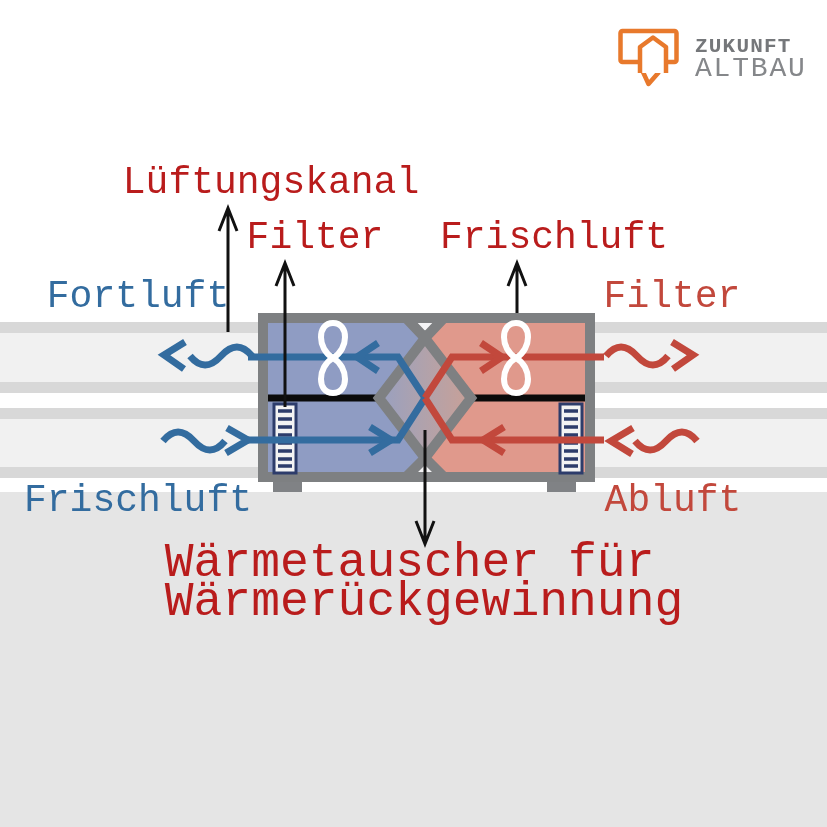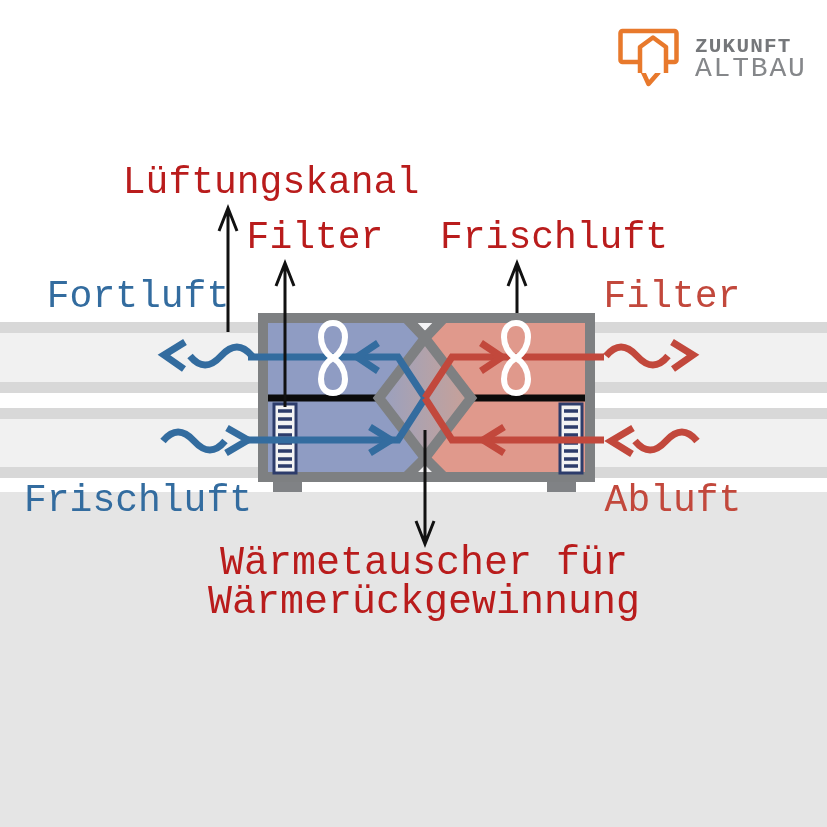--- a/index.html
+++ b/index.html
@@ -13,21 +13,21 @@
   .band-top{top:322px;height:71px;}
   .band-bottom{top:408px;height:70px;}
   .floor{position:absolute;left:0;top:492px;width:827px;height:335px;background:#e5e5e5;}
   
   .gfx{position:absolute;left:0;top:0;z-index:2;}
   
   .lbl{position:absolute;transform:translate(-50%,-50%);white-space:nowrap;
        font-size:38px;color:#b91c1c;z-index:3;letter-spacing:0px;}
   .lbl.blue{color:#336c9f;}
   .lbl.red{color:#c2483c;}
-  .hx-label{font-size:40px;line-height:39px;text-align:center;white-space:nowrap;}
+  .hx-label{font-size:48px;line-height:39px;text-align:left;white-space:nowrap;}
   
   .logo{position:absolute;left:617px;top:27px;display:flex;align-items:center;z-index:3;}
   .logo-text{margin-left:16px;}
   .logo-line1{font-size:21px;font-weight:bold;color:#75777a;letter-spacing:1.2px;line-height:21px;}
   .logo-line2{font-size:28px;font-weight:normal;color:#85878a;letter-spacing:1.8px;line-height:21px;margin-top:1px;}
 </style>
 </head>
 <body>
 
 <div class="stage">

